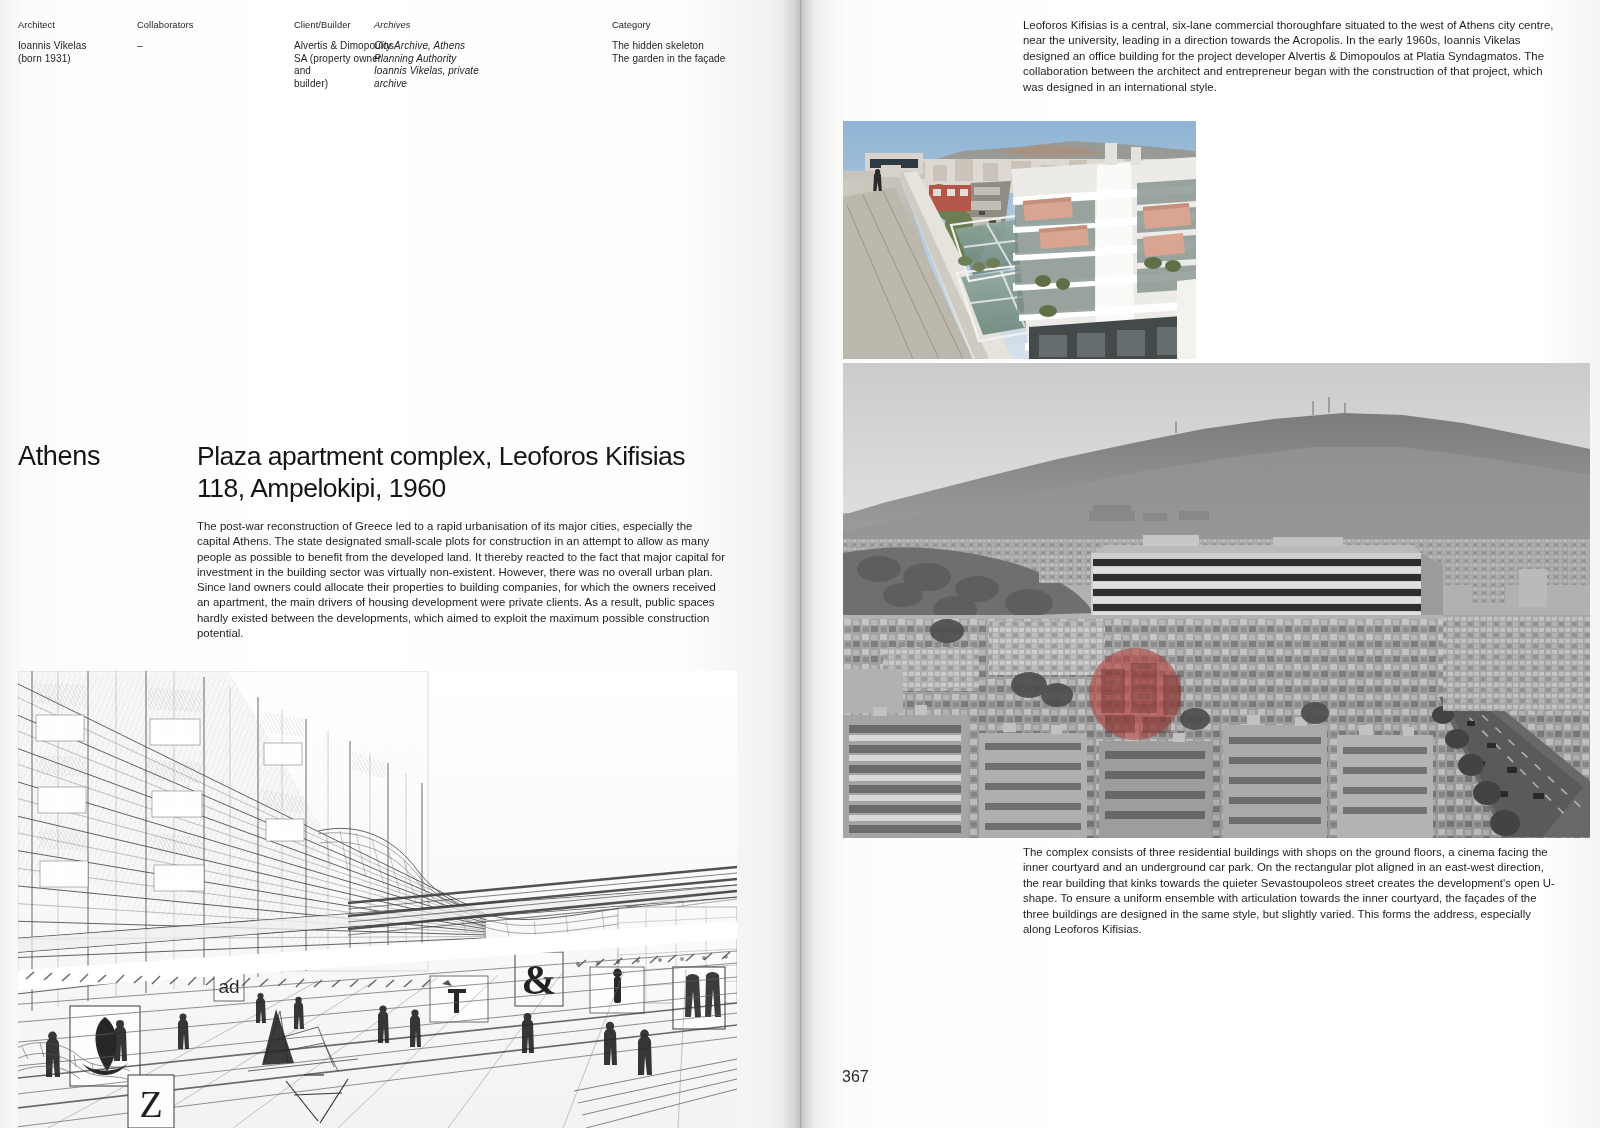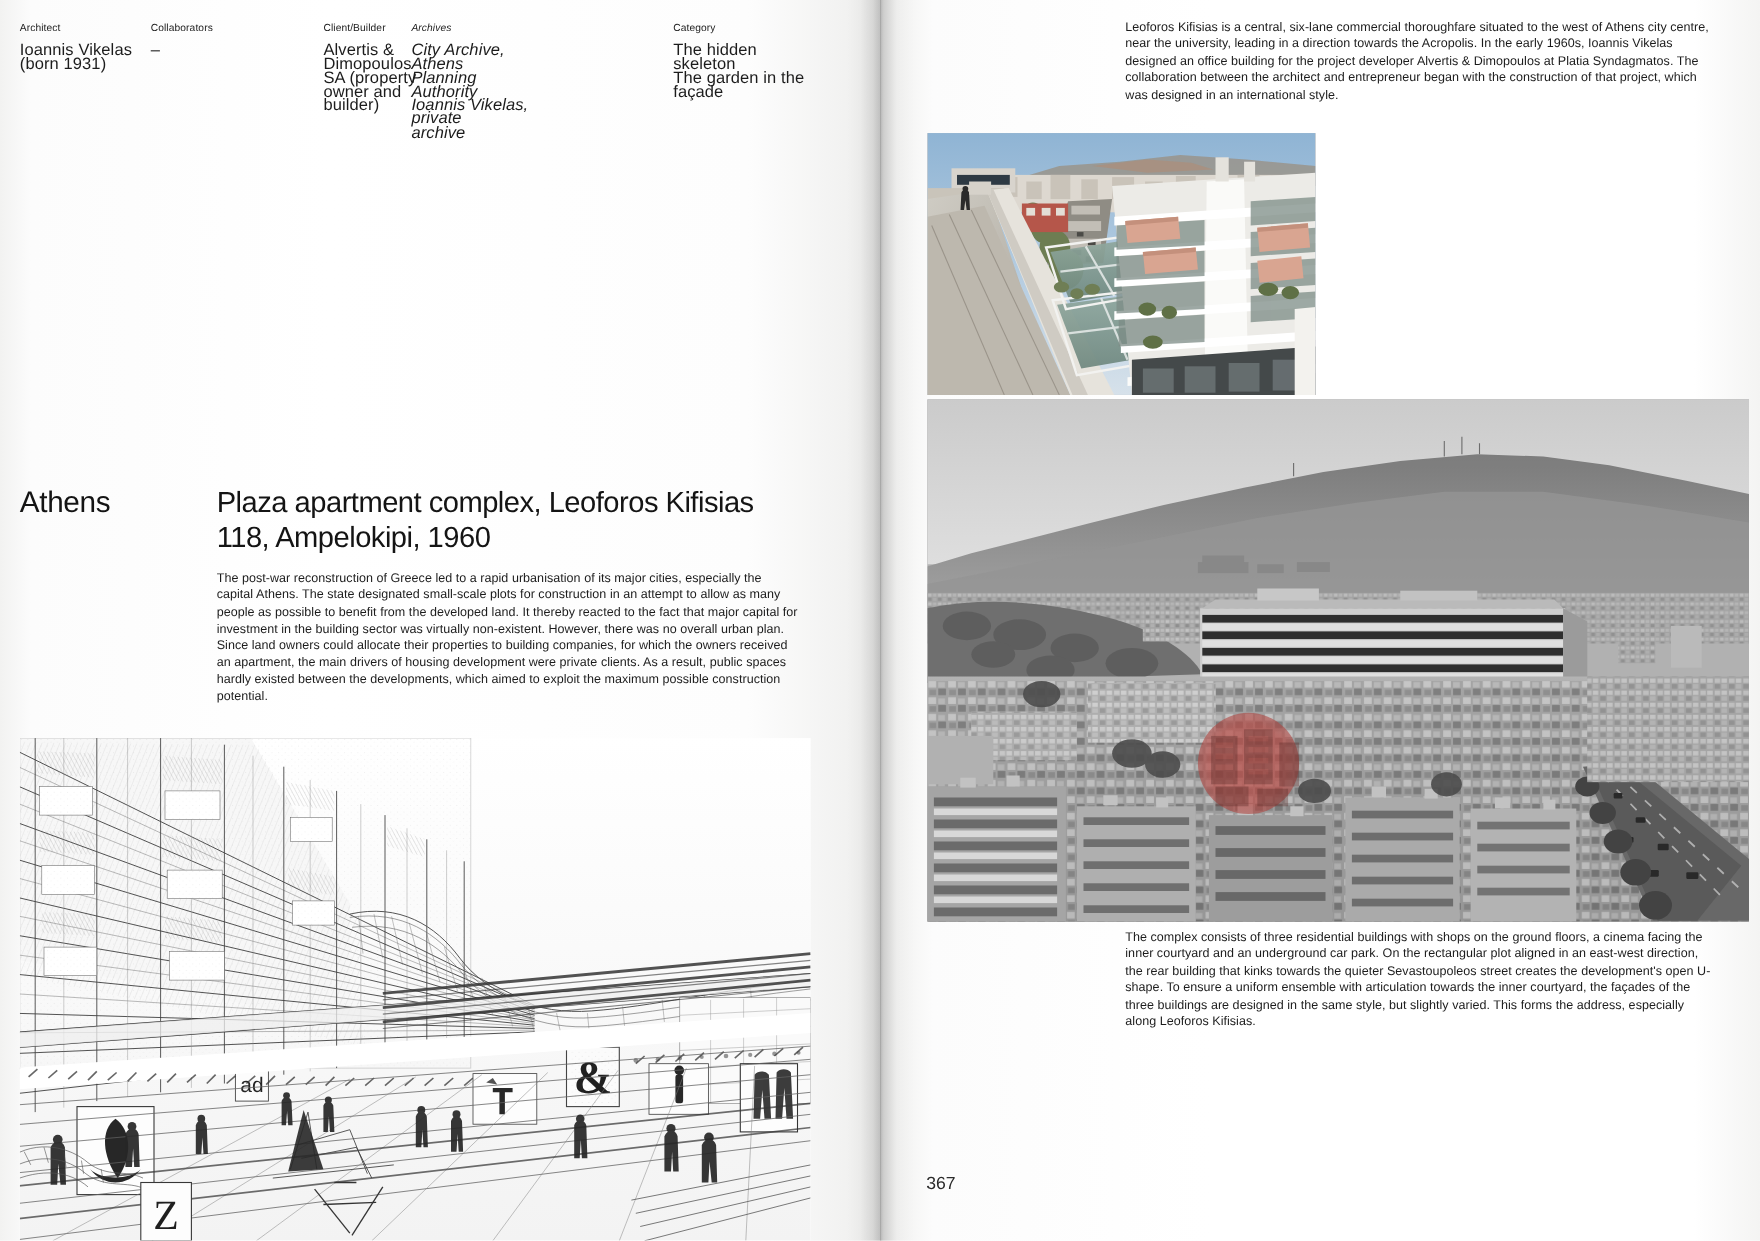--- a/index.html
+++ b/index.html
@@ -58,21 +58,21 @@
     z-index: 10;
   }
   .meta-col {
     position: absolute; top: 19px;
     font-size: 9.3px;
     line-height: 12.4px;
     letter-spacing: 0.01em;
     color: #1c1c1c;
   }
   .meta-head { margin: 0 0 9px 0; font-size: 9.3px; color: #1c1c1c; }
-  .meta-body { margin: 0; font-size: 15px; color: #1c1c1c; white-space: pre-line; }
+  .meta-body { margin: 0; font-size: 10px; color: #1c1c1c; white-space: pre-line; }
 
   
   #city-label {
     position: absolute; left: 18px; top: 441px;
     font-size: 27px; line-height: 31px;
     letter-spacing: -0.012em;
     color: #141414;
     z-index: 10;
   }
   #headline {

